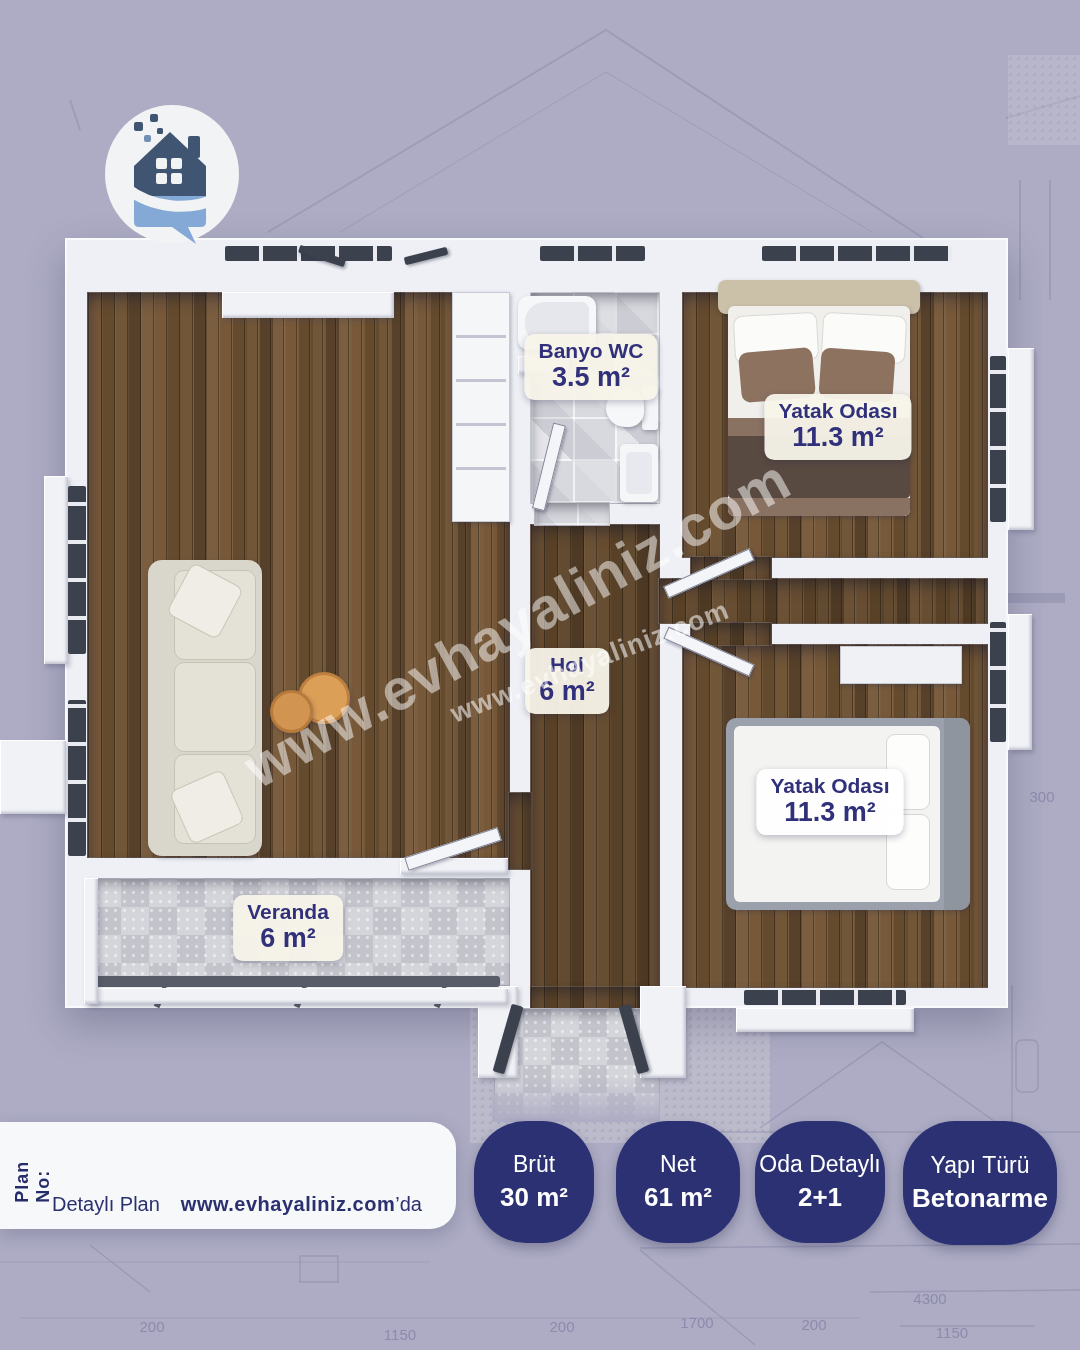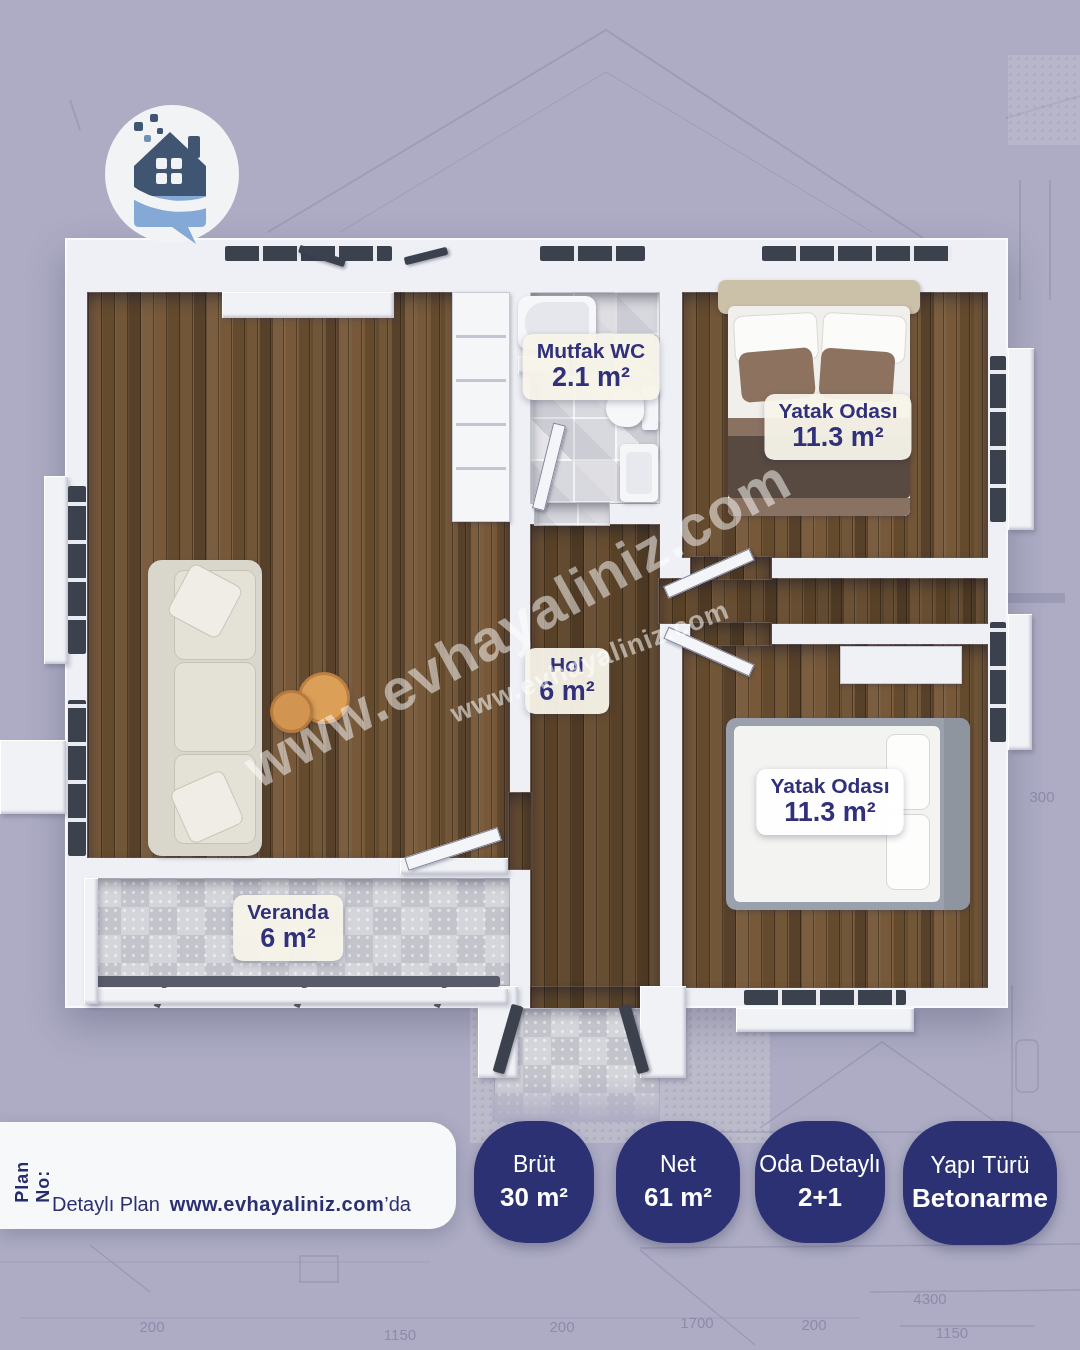--- a/index.html
+++ b/index.html
@@ -240,22 +240,22 @@
   <div class="abs soft" style="left:840px;top:646px;width:120px;height:36px;background:#f0f1f5;border:1px solid #c8cbd5"></div>
   <div class="abs" style="left:726px;top:718px;width:244px;height:192px">
     <div class="abs soft" style="left:0;top:0;width:244px;height:192px;background:#9aa0ac;border-radius:10px"></div>
     <div class="abs" style="left:218px;top:0;width:26px;height:192px;background:#8f959f;border-radius:0 10px 10px 0"></div>
     <div class="abs" style="left:8px;top:8px;width:206px;height:176px;background:#f3f3f1;border-radius:6px"></div>
     <div class="abs" style="left:160px;top:16px;width:42px;height:74px;background:#fdfdfc;border:1px solid #d6d6d2;border-radius:9px"></div>
     <div class="abs" style="left:160px;top:96px;width:42px;height:74px;background:#fdfdfc;border:1px solid #d6d6d2;border-radius:9px"></div>
   </div>
 
   <div class="abs chip" style="left:591px;top:367px">
-    <div class="l1">Mutfak WC</div>
-    <div class="l2">2.1 m²</div>
+    <div class="l1">Banyo WC</div>
+    <div class="l2">3.5 m²</div>
   </div>
   <div class="abs chip" style="left:838px;top:427px">
     <div class="l1">Yatak Odası</div>
     <div class="l2">11.3 m²</div>
   </div>
   <div class="abs chip" style="left:567px;top:681px">
     <div class="l1">Hol</div>
     <div class="l2">6 m²</div>
   </div>
   <div class="abs chip white" style="left:830px;top:802px">
@@ -289,21 +289,21 @@
         <rect x="67" y="69" width="11" height="11" rx="2"></rect>
       </g>
       <path d="M30,92 L102,92 L102,118 Q102,123 97,123 L84,123 L92,140 L68,123 L35,123 Q30,123 30,118 Z" fill="#84a9d6"></path>
       <path d="M22,84 C 48,104 84,108 114,94" stroke="#f2f3f5" stroke-width="11" fill="none" stroke-linecap="round"></path>
     </g>
   </svg>
 
   <div class="abs plan-bar" style="left:0;top:1122px;width:456px;height:107px">
     <div class="plan-no">Plan No:</div>
     <div class="plan-detail">
-      <span style="margin-right:10px">Detaylı Plan</span><span class="site">www.evhayaliniz.com</span><span>’da</span>
+      <span style="margin-right:21px">Detaylı Plan</span><span class="site">www.evhayaliniz.com</span><span>’da</span>
     </div>
   </div>
 
   <div class="abs badge" style="left:474px;top:1121px;width:120px;height:122px">
     <div class="bl">Brüt</div>
     <div class="bv">30 m²</div>
   </div>
   <div class="abs badge" style="left:616px;top:1121px;width:124px;height:122px">
     <div class="bl">Net</div>
     <div class="bv">61 m²</div>

